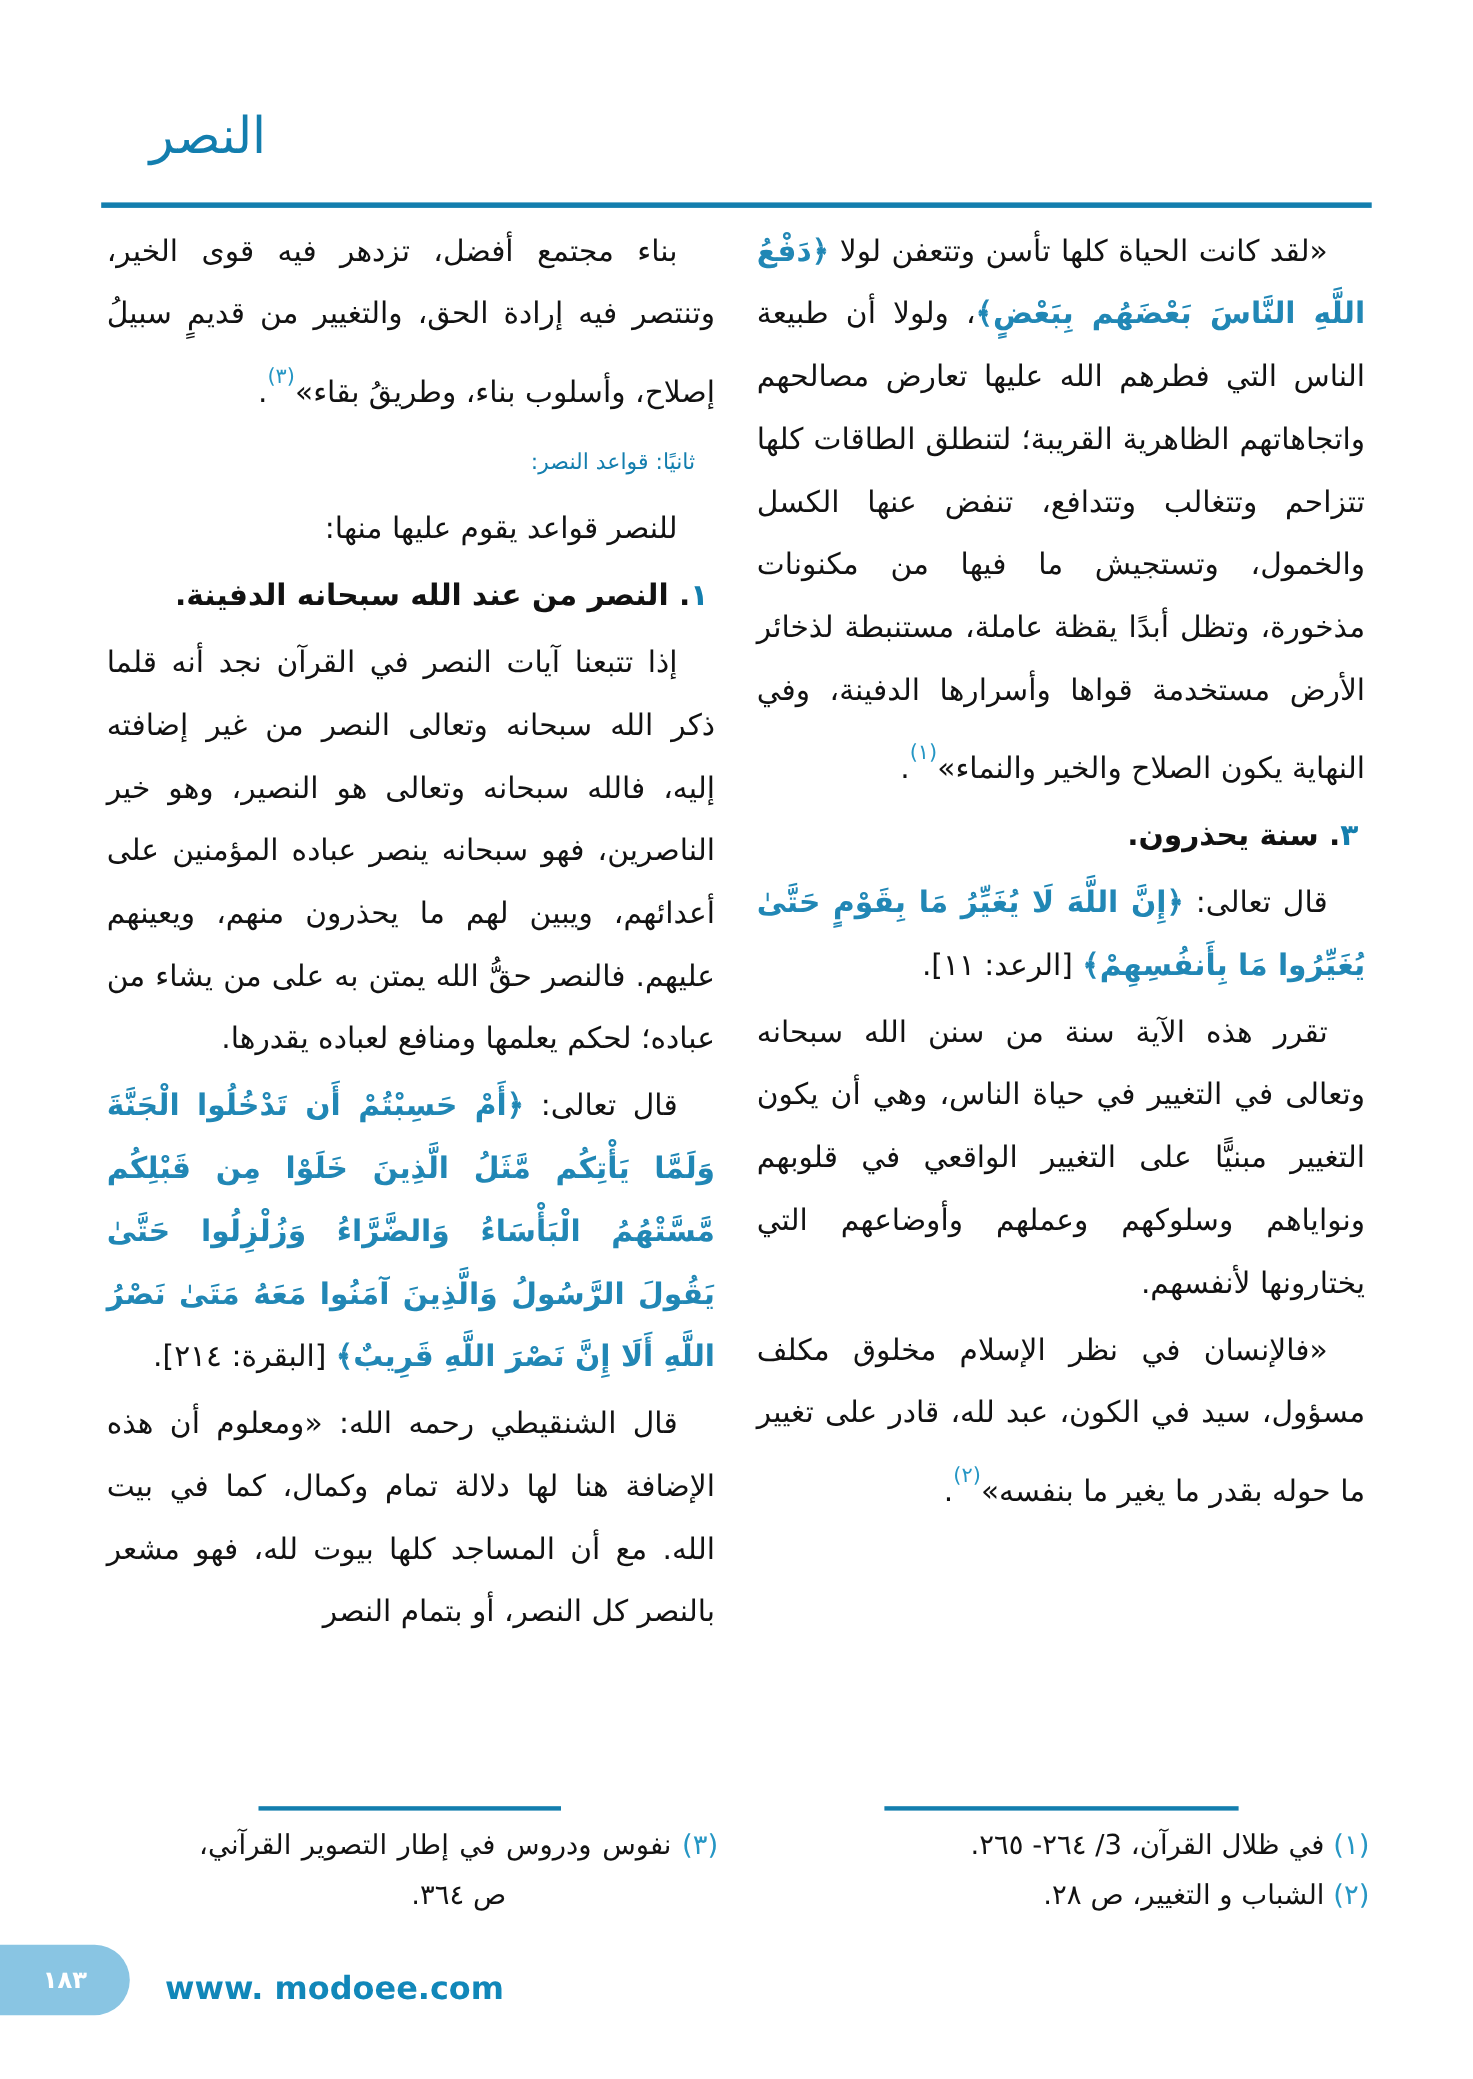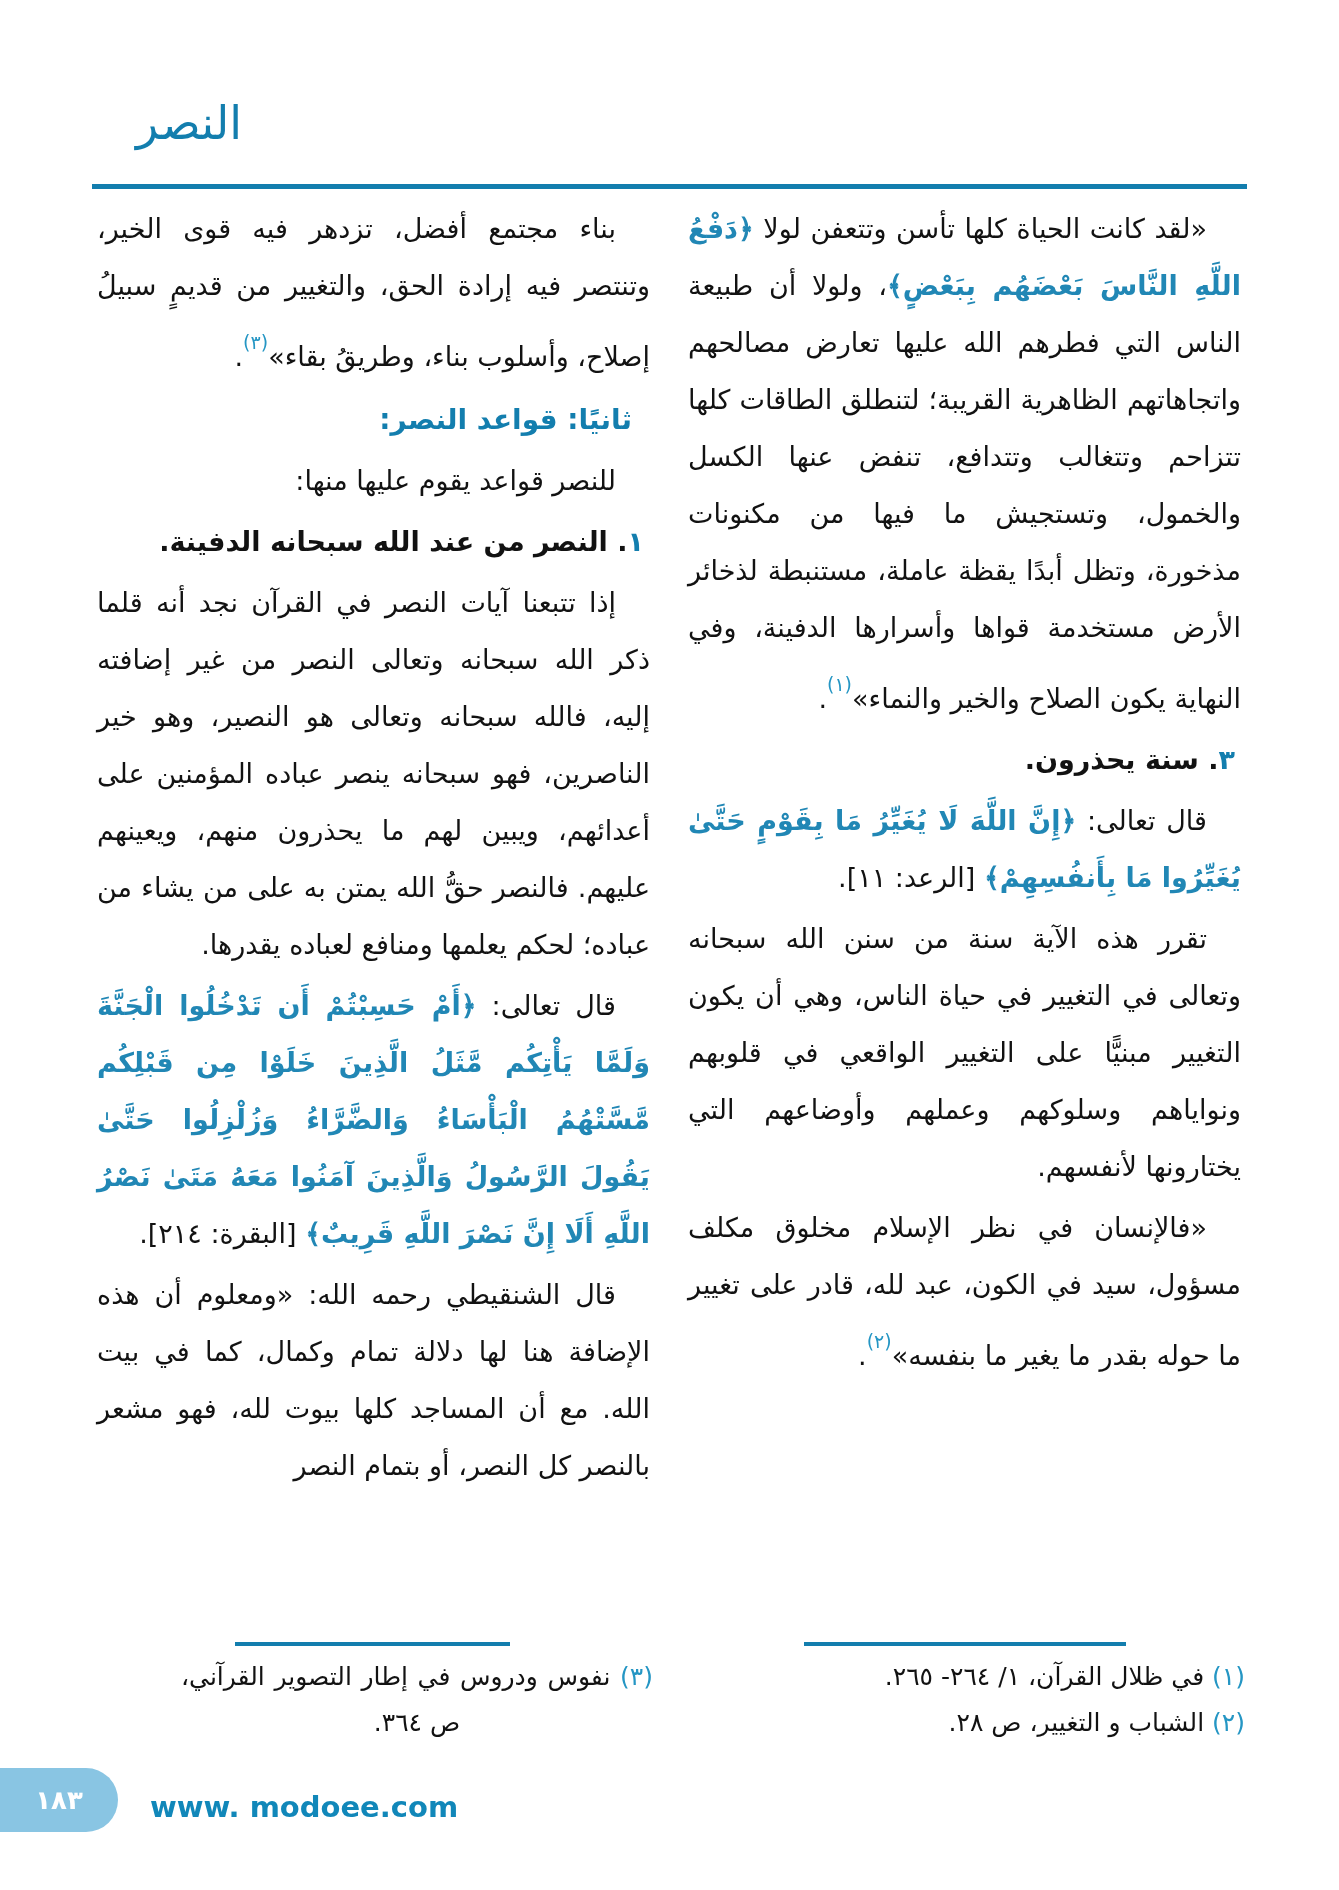--- a/index.html
+++ b/index.html
@@ -34,21 +34,21 @@
   .col {
     width: 561px;
     font-size: 27px; line-height: 57px;
     text-align: justify;
   }
 
   p.para, p.heading1, p.heading2 { margin: 4px; }
   p.para { text-indent: 34px; }
   p.heading1 {
     color: var(--accent, #137eae);
-    font-weight: bold; font-size: 28px;
+    font-weight: normal; font-size: 20px;
     text-indent: 22px; margin: 6px 0 2px;
   }
   p.heading2 { font-weight: bold; text-indent: 6px; }
   .indent-lg { text-indent: 88px; }
 
   .run-verse { color: var(--verse, #2187b5); font-weight: bold; }
   .run-ref {
     color: var(--footnote_marker, #2596c4);
     font-size: 19px; vertical-align: 30%; letter-spacing: 1px;
   }
@@ -75,21 +75,21 @@
   }
   .fn-marker { color: var(--footnote_marker, #2596c4); }
 
   .page-badge {
     position: absolute; left: 0; top: 1768px;
     width: 118px; height: 64px;
     background: var(--badge_bg, #89c5e3);
     border-radius: 0 32px 32px 0;
     display: flex; align-items: center; justify-content: center;
     color: var(--badge_text, #ffffff);
-    font-size: 26px; font-weight: bold;
+    font-size: 22px; font-weight: bold;
   }
   .website {
     position: absolute; left: 150px; top: 1790px;
     color: var(--website, #1187b9);
     font-size: 29px; font-weight: bold;
     direction: ltr;
   }
 </style>
 </head>
 <body style="--accent: #137eae; --verse: #2187b5; --footnote_marker: #2596c4; --badge_bg: #89c5e3; --badge_text: #ffffff; --website: #1187b9; --text: #121212;">
@@ -112,21 +112,21 @@
       <p class="heading2"><span class="run-num">١</span><span class="run-normal">. النصر من عند الله سبحانه الدفينة.</span></p>
       <p class="para"><span class="run-normal">إذا تتبعنا آيات النصر في القرآن نجد أنه قلما ذكر الله سبحانه وتعالى النصر من غير إضافته إليه، فالله سبحانه وتعالى هو النصير، وهو خير الناصرين، فهو سبحانه ينصر عباده المؤمنين على أعدائهم، ويبين لهم ما يحذرون منهم، ويعينهم عليهم. فالنصر حقُّ الله يمتن به على من يشاء من عباده؛ لحكم يعلمها ومنافع لعباده يقدرها.</span></p>
       <p class="para"><span class="run-normal">قال تعالى: </span><span class="run-verse">﴿أَمْ حَسِبْتُمْ أَن تَدْخُلُوا الْجَنَّةَ وَلَمَّا يَأْتِكُم مَّثَلُ الَّذِينَ خَلَوْا مِن قَبْلِكُم مَّسَّتْهُمُ الْبَأْسَاءُ وَالضَّرَّاءُ وَزُلْزِلُوا حَتَّىٰ يَقُولَ الرَّسُولُ وَالَّذِينَ آمَنُوا مَعَهُ مَتَىٰ نَصْرُ اللَّهِ أَلَا إِنَّ نَصْرَ اللَّهِ قَرِيبٌ﴾</span><span class="run-normal"> [البقرة: ٢١٤].</span></p>
       <p class="para"><span class="run-normal">قال الشنقيطي رحمه الله: «ومعلوم أن هذه الإضافة هنا لها دلالة تمام وكمال، كما في بيت الله. مع أن المساجد كلها بيوت لله، فهو مشعر بالنصر كل النصر، أو بتمام النصر</span></p>
     </div>
 </div>
 
 <div class="fnblock fn-right">
   <div class="fn-rule"></div>
   <div id="fn-right">
-      <p class="fn-item"><span class="fn-marker">(١)</span><span> في ظلال القرآن، ١/ ٢٦٤- ٢٦٥.</span></p>
+      <p class="fn-item"><span class="fn-marker">(١)</span><span> في ظلال القرآن، 3/ ٢٦٤- ٢٦٥.</span></p>
       <p class="fn-item"><span class="fn-marker">(٢)</span><span> الشباب و التغيير، ص ٢٨.</span></p>
     </div>
 </div>
 
 <div class="fnblock fn-left">
   <div class="fn-rule"></div>
   <div id="fn-left">
       <p class="fn-item"><span class="fn-marker">(٣)</span><span> نفوس ودروس في إطار التصوير القرآني، ص ٣٦٤.</span></p>
     </div>
 </div>

